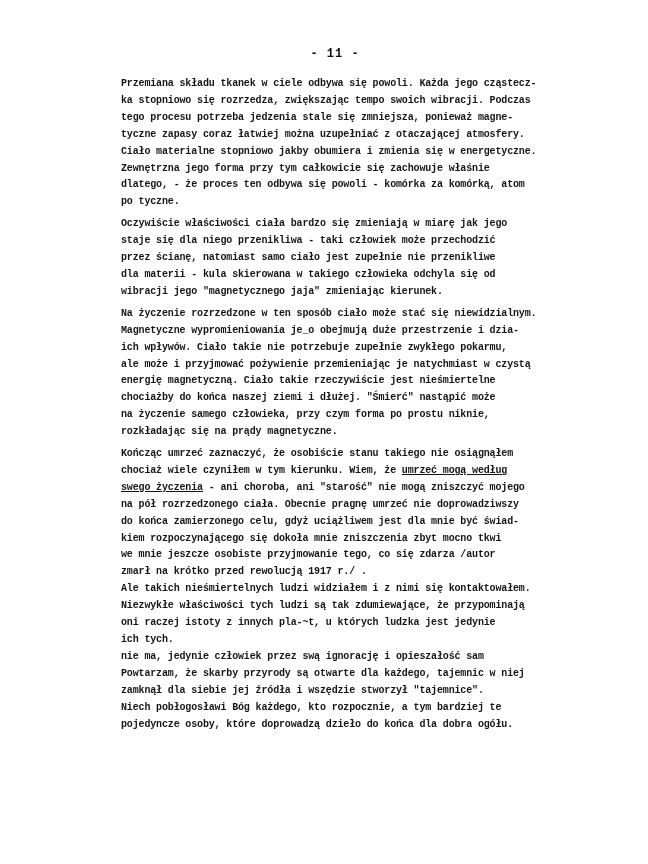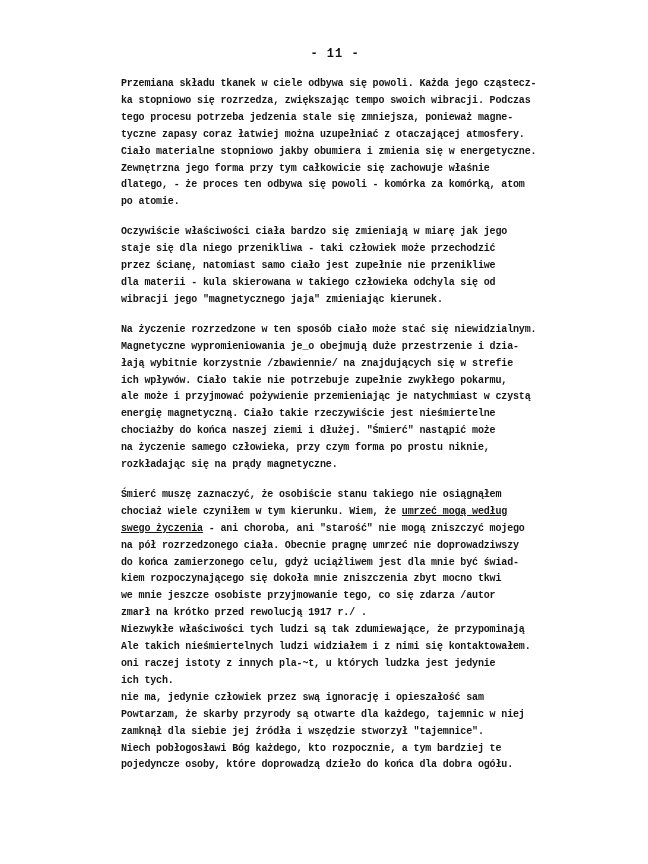--- a/index.html
+++ b/index.html
@@ -11,69 +11,68 @@
     font-weight: bold; font-size: 12px; color: #111; letter-spacing: 1px;
     padding-left: 22px; box-sizing: border-box;
   }
   .body-text {
     position: absolute; left: 121px; top: 76px; width: 520px;
     font-family: "Liberation Mono", "DejaVu Sans Mono", monospace;
     font-weight: bold; font-size: 10px; line-height: 16.9px; color: #151515;
     letter-spacing: -0.15px;
   }
   .para { margin: 0; }
-  .para + .para.gap { margin-top: 13px; }
+  .para + .para.gap { margin-top: 5px; }
   .line { display: block; white-space: pre; }
   .u { text-decoration: underline; }
 </style>
 </head>
 <body>
 
 <div class="page">
   <div class="page-number">-  11  -</div>
   <div class="body-text" id="body-text">
       <div class="para">
         <span class="line">Przemiana składu tkanek w ciele odbywa się powoli. Każda jego cząstecz-</span>
         <span class="line">ka stopniowo się rozrzedza, zwiększając tempo swoich wibracji. Podczas</span>
         <span class="line">tego procesu potrzeba jedzenia stale się zmniejsza, ponieważ magne-</span>
         <span class="line">tyczne zapasy coraz łatwiej można uzupełniać z otaczającej atmosfery.</span>
         <span class="line">Ciało materialne stopniowo jakby obumiera i zmienia się w energetyczne.</span>
         <span class="line">Zewnętrzna jego forma przy tym całkowicie się zachowuje właśnie</span>
         <span class="line">dlatego, - że proces ten odbywa się powoli - komórka za komórką, atom</span>
-        <span class="line">po atomie.</span>
+        <span class="line">po tyczne.</span>
       </div>
       <div class="para gap">
         <span class="line">Oczywiście właściwości ciała bardzo się zmieniają w miarę jak jego</span>
         <span class="line">staje się dla niego przenikliwa - taki człowiek może przechodzić</span>
         <span class="line">przez ścianę, natomiast samo ciało jest zupełnie nie przenikliwe</span>
         <span class="line">dla materii - kula skierowana w takiego człowieka odchyla się od</span>
         <span class="line">wibracji jego "magnetycznego jaja" zmieniając kierunek.</span>
       </div>
       <div class="para gap">
         <span class="line">Na życzenie rozrzedzone w ten sposób ciało może stać się niewidzialnym.</span>
         <span class="line">Magnetyczne wypromieniowania je_o obejmują duże przestrzenie i dzia-</span>
-        <span class="line">łają wybitnie korzystnie /zbawiennie/ na znajdujących się w strefie</span>
         <span class="line">ich wpływów. Ciało takie nie potrzebuje zupełnie zwykłego pokarmu,</span>
         <span class="line">ale może i przyjmować pożywienie przemieniając je natychmiast w czystą</span>
         <span class="line">energię magnetyczną. Ciało takie rzeczywiście jest nieśmiertelne</span>
         <span class="line">chociażby do końca naszej ziemi i dłużej. "Śmierć" nastąpić może</span>
         <span class="line">na życzenie samego człowieka, przy czym forma po prostu niknie,</span>
         <span class="line">rozkładając się na prądy magnetyczne.</span>
       </div>
       <div class="para gap">
-        <span class="line">Śmierć muszę zaznaczyć, że osobiście stanu takiego nie osiągnąłem</span>
+        <span class="line">Kończąc umrzeć zaznaczyć, że osobiście stanu takiego nie osiągnąłem</span>
         <span class="line">chociaż wiele czyniłem w tym kierunku. Wiem, że <span class="u">umrzeć mogą według</span></span>
         <span class="line"><span class="u">swego życzenia</span> - ani choroba, ani "starość" nie mogą zniszczyć mojego</span>
         <span class="line">na pół rozrzedzonego ciała. Obecnie pragnę umrzeć nie doprowadziwszy</span>
         <span class="line">do końca zamierzonego celu, gdyż uciążliwem jest dla mnie być świad-</span>
         <span class="line">kiem rozpoczynającego się dokoła mnie zniszczenia zbyt mocno tkwi</span>
         <span class="line">we mnie jeszcze osobiste przyjmowanie tego, co się zdarza /autor</span>
         <span class="line">zmarł na krótko przed rewolucją 1917 r./ .</span>
+        <span class="line">Ale takich nieśmiertelnych ludzi widziałem i z nimi się kontaktowałem.</span>
         <span class="line">Niezwykłe właściwości tych ludzi są tak zdumiewające, że przypominają</span>
-        <span class="line">Ale takich nieśmiertelnych ludzi widziałem i z nimi się kontaktowałem.</span>
         <span class="line">oni raczej istoty z innych pla-~t, u których ludzka jest jedynie</span>
         <span class="line">ich tych.</span>
         <span class="line">nie ma, jedynie człowiek przez swą ignorację i opieszałość sam</span>
         <span class="line">Powtarzam, że skarby przyrody są otwarte dla każdego, tajemnic w niej</span>
         <span class="line">zamknął dla siebie jej źródła i wszędzie stworzył "tajemnice".</span>
         <span class="line">Niech pobłogosławi Bóg każdego, kto rozpocznie, a tym bardziej te</span>
         <span class="line">pojedyncze osoby, które doprowadzą dzieło do końca dla dobra ogółu.</span>
       </div>
     </div>
 </div>

